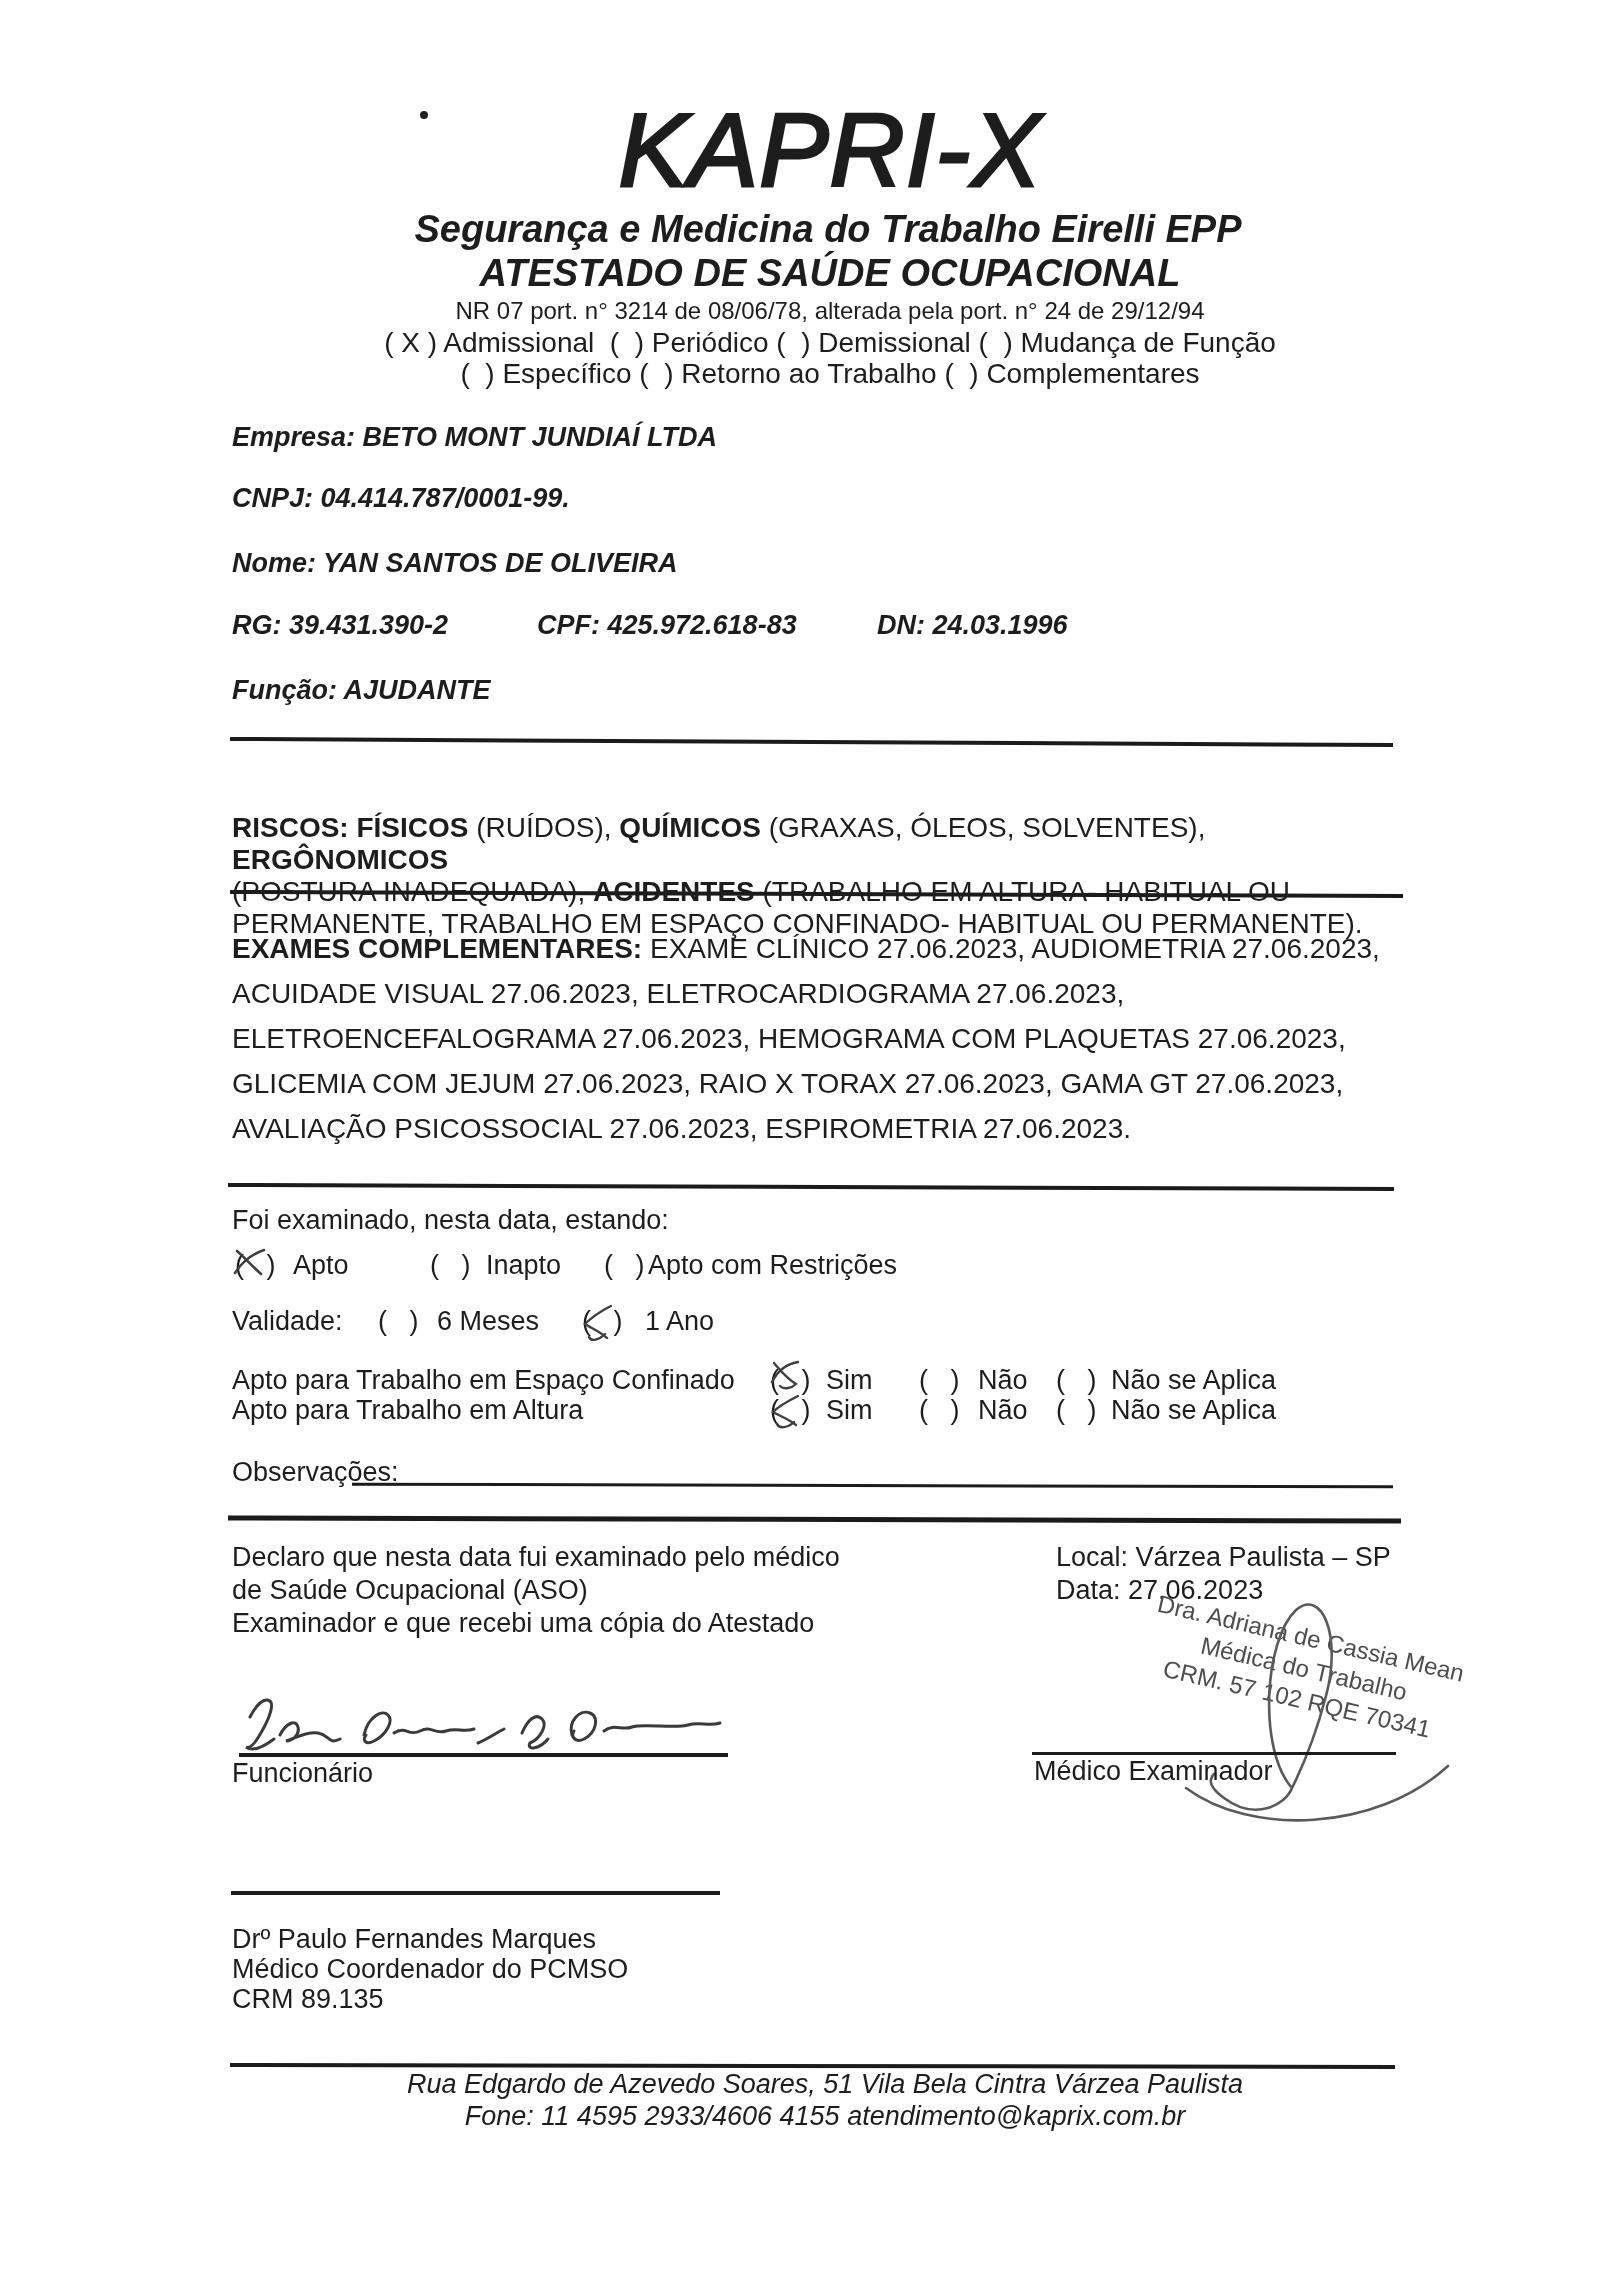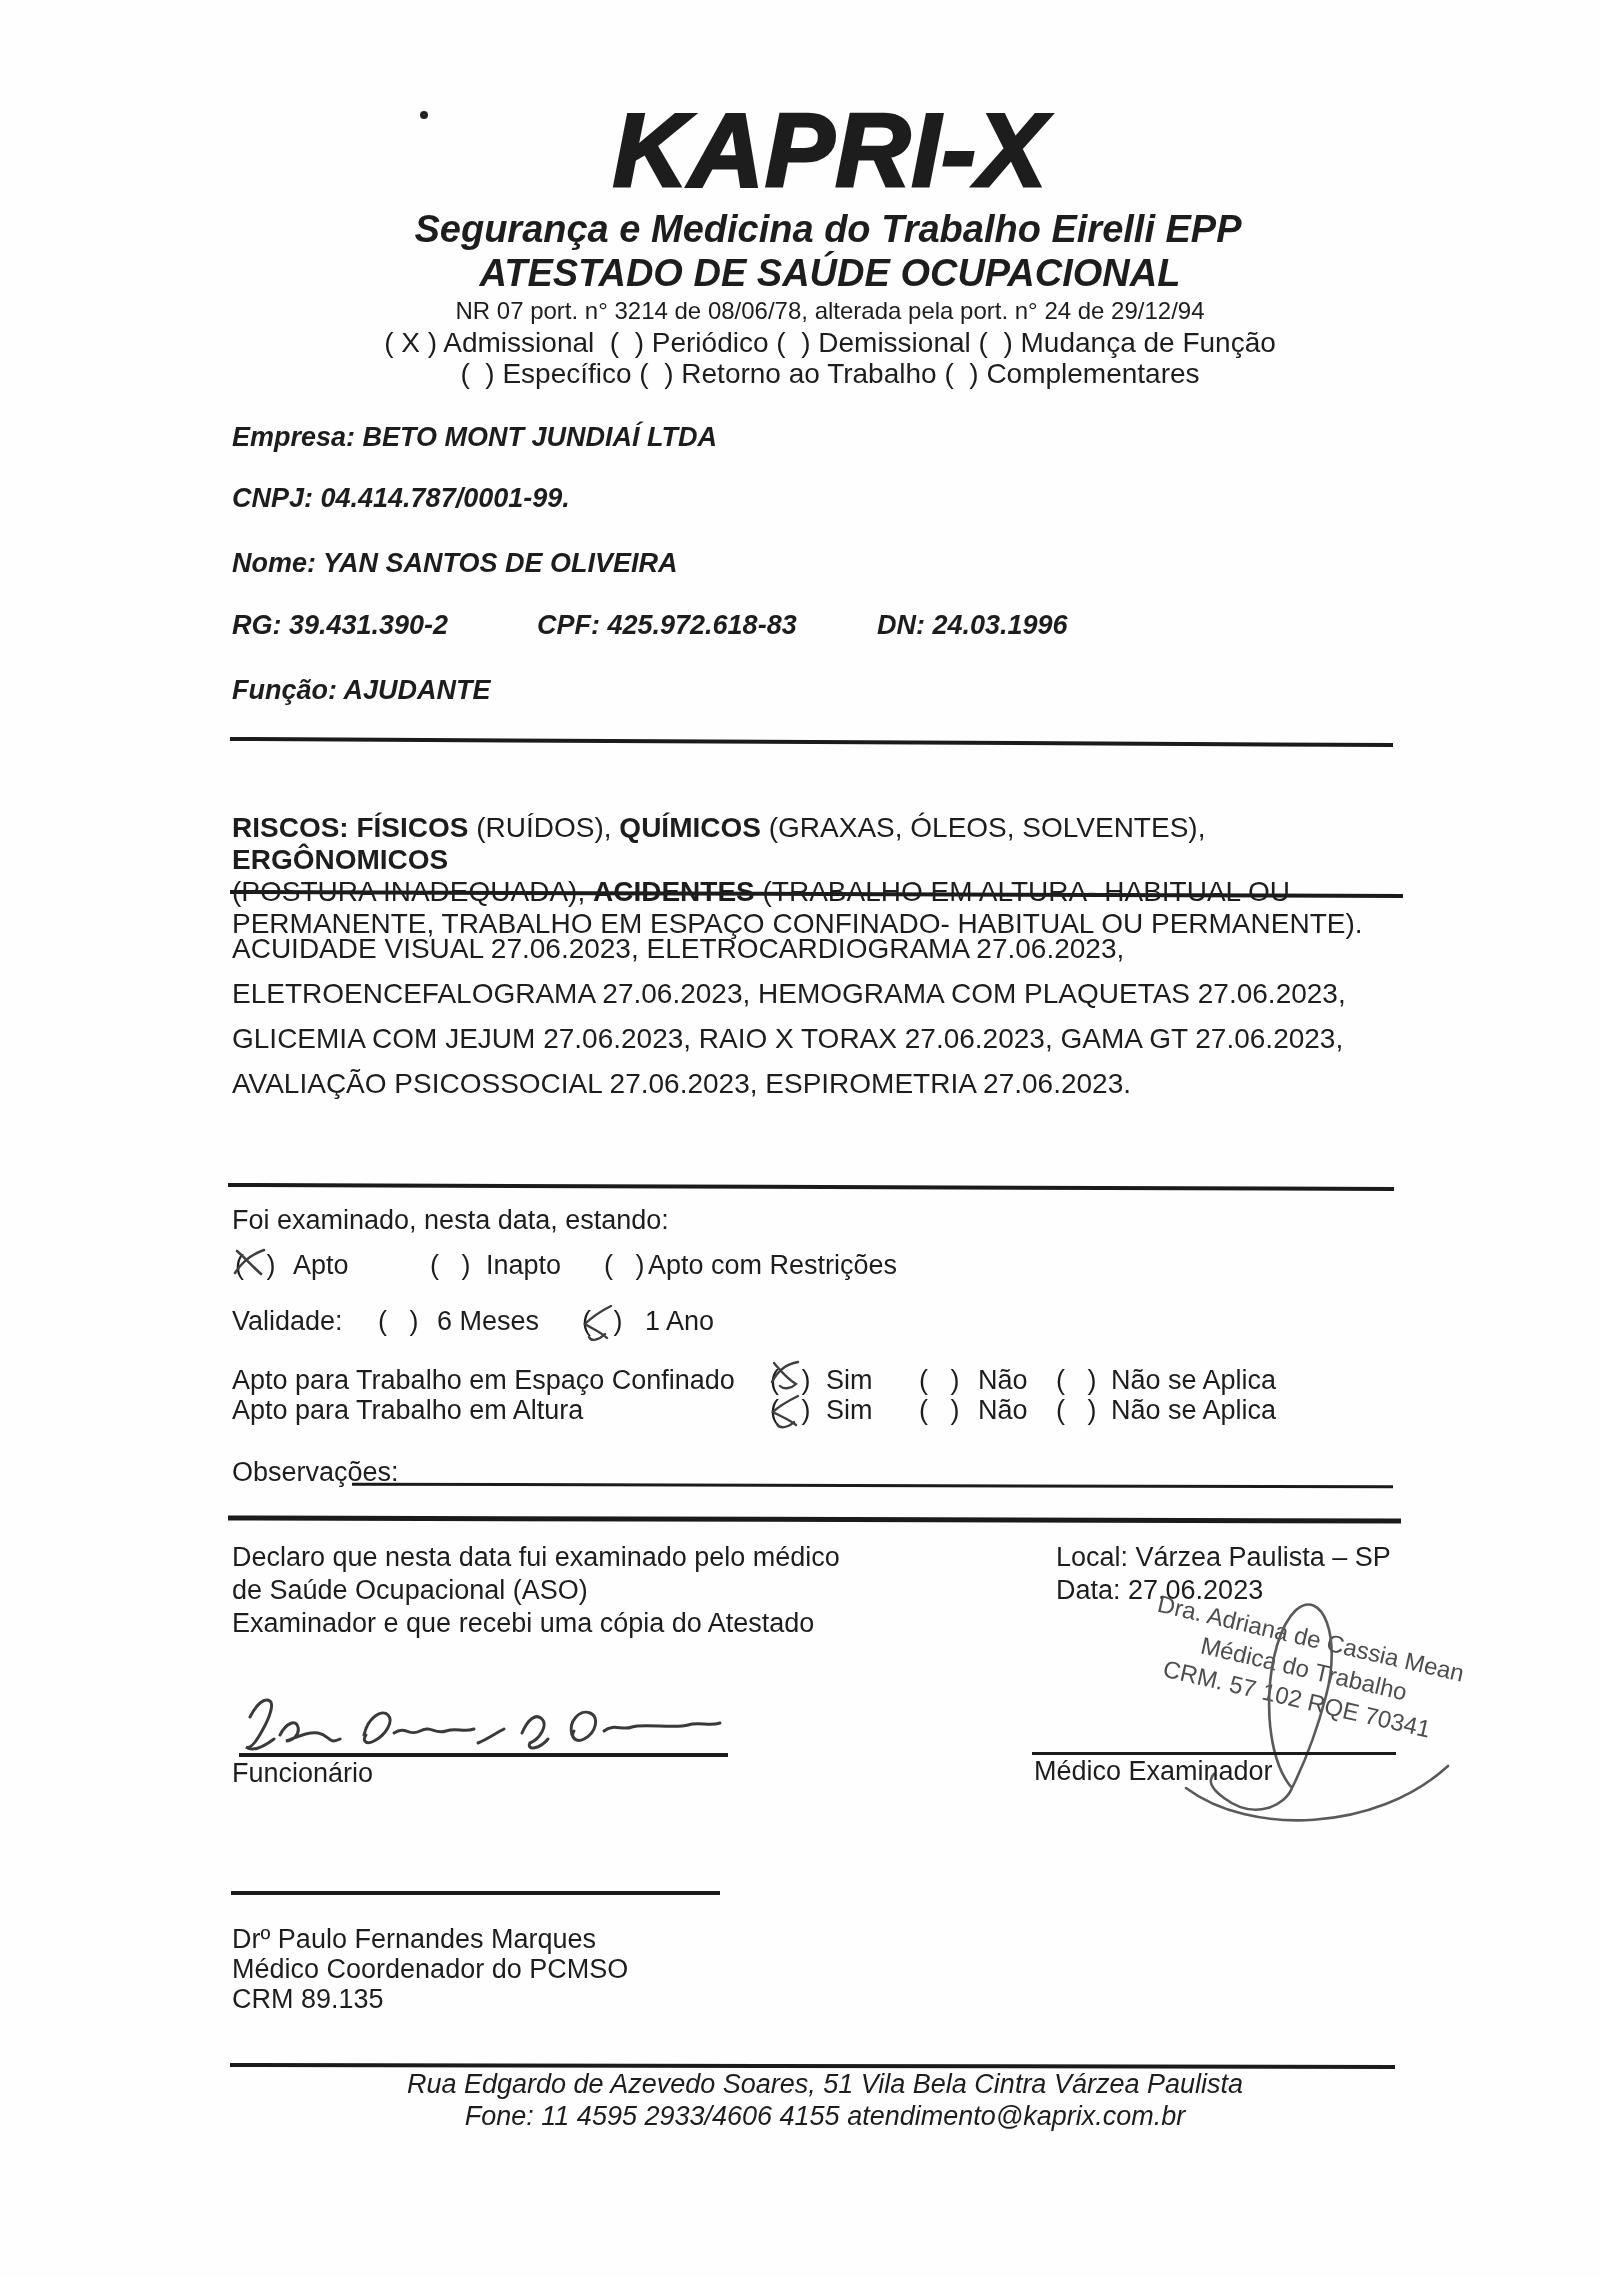--- a/index.html
+++ b/index.html
@@ -6,21 +6,21 @@
   .page{position:relative;width:1600px;height:2277px;background:#fefefe;overflow:hidden;
         font-family:"Liberation Sans", sans-serif;color:#1d1d1d;}
   .abs{position:absolute;}
   .ctr{text-align:center;}
   .pre{white-space:pre;}
   .bi{font-weight:bold;font-style:italic;}
   .b{font-weight:bold;}
   .rule{position:absolute;background:#1b1b1b;}
   
   .brand{left:230px;top:100px;width:1200px;font-size:104px;line-height:100px;
-         font-weight:bold;font-style:italic;letter-spacing:1px;-webkit-text-stroke:3px #1d1d1d;}
+         font-weight:normal;font-style:italic;letter-spacing:1px;-webkit-text-stroke:3px #1d1d1d;}
   .subtitle{left:228px;top:208px;width:1200px;font-size:38px;line-height:42px;}
   .doctitle{left:230px;top:252px;width:1200px;font-size:38px;line-height:42px;}
   .norm{left:230px;top:296px;width:1200px;font-size:24px;line-height:30px;}
   .type1{left:230px;top:327px;width:1200px;font-size:28px;line-height:32px;}
   .type2{left:230px;top:358px;width:1200px;font-size:28px;line-height:32px;}
   .dot{left:420px;top:111px;width:8px;height:8px;background:#222;border-radius:50%;}
   
   .idrow{left:232px;font-size:27px;font-weight:bold;font-style:italic;line-height:32px;}
   
   .riscos{left:232px;top:812px;width:1170px;font-size:28px;line-height:32px;}
@@ -66,20 +66,21 @@
   <div class="rule" style="top:740px;left:230px;width:1163px;height:4px;transform:rotate(0.3deg);"></div>
   <div class="rule" style="top:892px;left:230px;width:1173px;height:4px;transform:rotate(0.2deg);"></div>
 
   <div class="abs riscos">
     <div><span class="b">RISCOS: FÍSICOS</span><span> (RUÍDOS), </span><span class="b">QUÍMICOS</span><span> (GRAXAS, ÓLEOS, SOLVENTES), </span><span class="b">ERGÔNOMICOS</span></div>
     <div><span>(POSTURA INADEQUADA), </span><span class="b">ACIDENTES</span><span> (TRABALHO EM ALTURA- HABITUAL OU</span></div>
     <div><span>PERMANENTE, TRABALHO EM ESPAÇO CONFINADO- HABITUAL OU PERMANENTE).</span></div>
   </div>
 
   <div class="abs exames">
+    <div class="xl"><span class="b">EXAMES COMPLEMENTARES:</span><span> EXAME CLÍNICO 27.06.2023, AUDIOMETRIA 27.06.2023,</span></div>
     <div class="xl">ACUIDADE VISUAL 27.06.2023, ELETROCARDIOGRAMA 27.06.2023,</div>
     <div class="xl">ELETROENCEFALOGRAMA 27.06.2023, HEMOGRAMA COM PLAQUETAS 27.06.2023,</div>
     <div class="xl">GLICEMIA COM JEJUM 27.06.2023, RAIO X TORAX 27.06.2023, GAMA GT 27.06.2023,</div>
     <div class="xl">AVALIAÇÃO PSICOSSOCIAL 27.06.2023, ESPIROMETRIA 27.06.2023.</div>
   </div>
 
   <div class="rule" style="top:1185px;left:228px;width:1166px;height:4px;transform:rotate(0.2deg);"></div>
 
   <div class="abs midrow" style="left:232px;top:1204px;">Foi examinado, nesta data, estando:</div>
 

